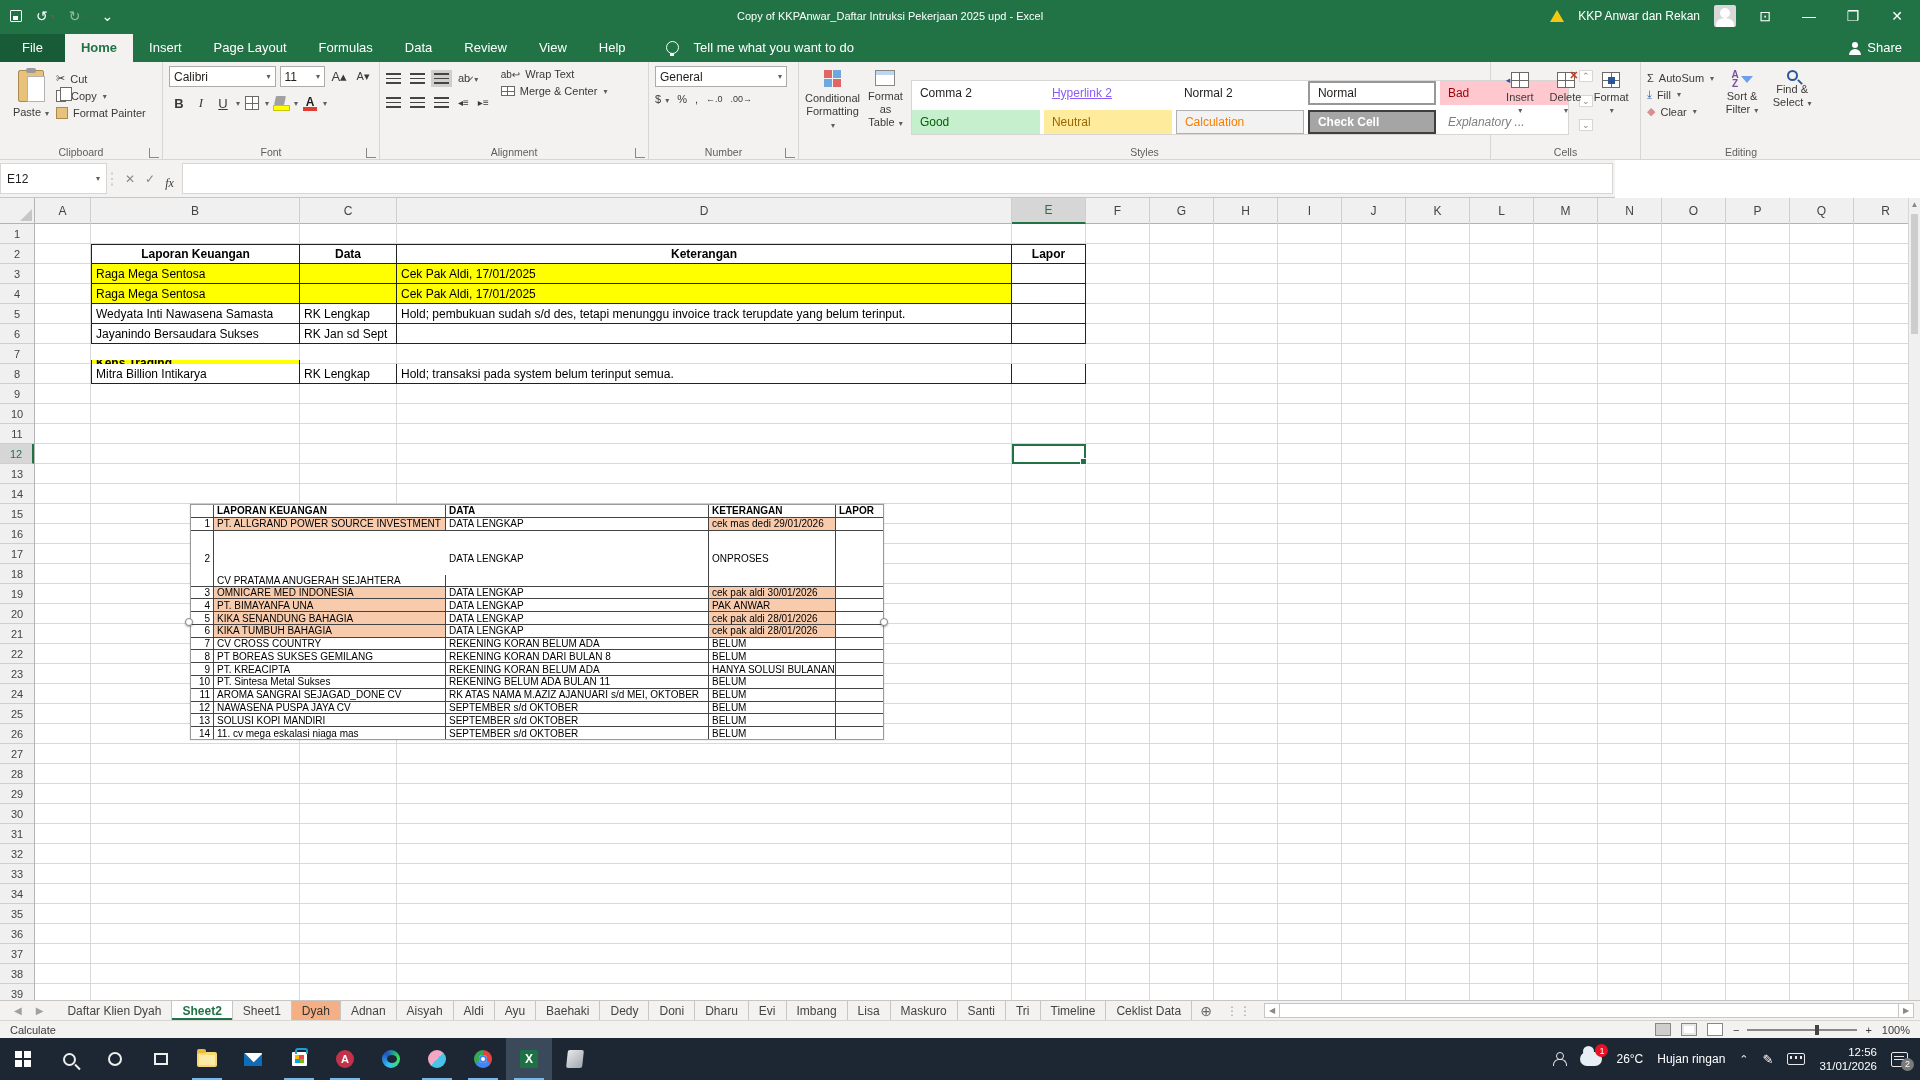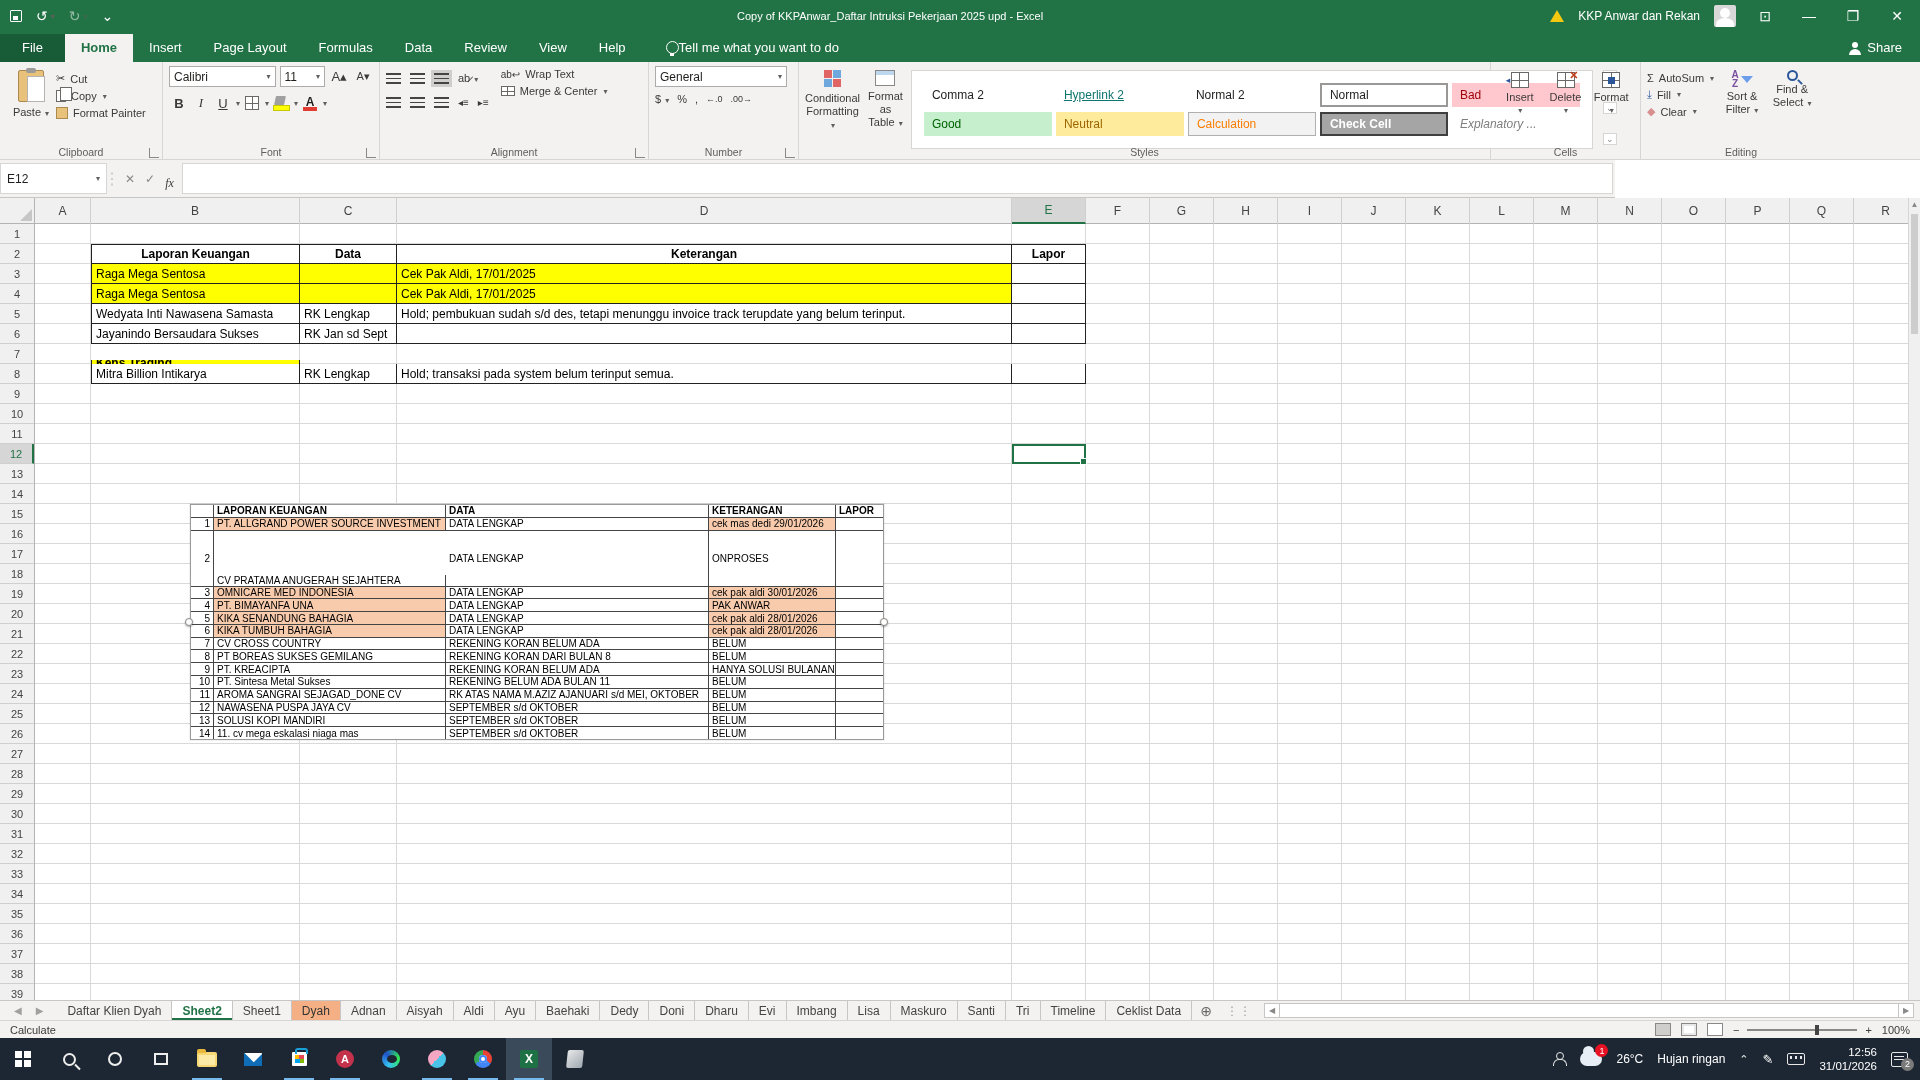--- a/index.html
+++ b/index.html
@@ -23,21 +23,21 @@
   .avatar:before{content:""; position:absolute; left:6px; top:3px; width:10px; height:10px; border-radius:50%; background:#fff;}
   .avatar:after{content:""; position:absolute; left:2px; top:13px; width:18px; height:12px; border-radius:50% 50% 0 0; background:#fff;}
   .win-btn { width:30px; text-align:center; font-size:14px; }
 
   
   .ribbon-tabs { position:absolute; left:0; top:32px; width:1920px; height:30px;
     background:#217346; display:flex; align-items:flex-end; color:#fff; font-size:13px; }
   .rtab { padding:6px 16px 7px; cursor:default; }
   .rtab.file { background:#185c37; padding:6px 22px 7px; }
   .rtab.active { background:#f3f2f1; color:#217346; font-weight:bold; }
-  .tellme { display:flex; align-items:center; gap:0; margin-left:24px; padding-bottom:7px; }
+  .tellme { display:flex; align-items:center; gap:15px; margin-left:24px; padding-bottom:7px; }
   .bulb { width:13px; height:13px; border:1.5px solid #fff; border-radius:50%; position:relative;}
   .bulb:after{content:""; position:absolute; left:3px; top:11px; width:4px; height:3px; background:#fff;}
   .share { margin-left:auto; display:flex; align-items:center; gap:6px; padding:0 18px 7px; }
   .person-ic { width:12px; height:12px; position:relative; }
   .person-ic:before{content:""; position:absolute; left:3px; top:0; width:6px; height:6px; border-radius:50%; background:#fff;}
   .person-ic:after{content:""; position:absolute; left:0; top:7px; width:12px; height:6px; border-radius:6px 6px 0 0; background:#fff;}
 
   
   .ribbon { position:absolute; left:0; top:62px; width:1920px; height:98px;
     background:#f3f2f1; border-bottom:1px solid #d8d6d4; display:flex; font-size:11px; color:#3b3a39; }
@@ -68,24 +68,24 @@
   .fill-ic { position:relative; width:16px; height:16px; }
   .fill-ic:before{content:""; position:absolute; left:2px; top:1px; width:10px; height:9px; background:#a0a0a0; transform:skewX(-12deg); border-radius:1px;}
   .fill-ic:after{content:""; position:absolute; left:0; bottom:0; width:15px; height:4px; background:#ffff00; border:1px solid #c8c800;}
   .fc-ic { position:relative; width:14px; height:16px; font-size:12px; font-weight:bold; color:#201f1e; text-align:center;}
   .fc-ic:after{content:""; position:absolute; left:0; bottom:0; width:14px; height:4px; background:#e03c32;}
   .al-ic { width:15px; height:11px; background:repeating-linear-gradient(to bottom,#444 0 1.6px,transparent 1.6px 4.6px); }
   .al-ic.sel { outline:3px solid #cfcecd; background-color:#cfcecd; }
   .alrow { display:flex; gap:9px; align-items:center; height:24px; }
   .num-ic { font-size:11px; color:#3b3a39; }
   
-  .stylegal { display:flex; flex-direction:column; gap:5px; background:#fff; border:1px solid #d8d6d4; padding:12px; margin-top:4px;}
+  .stylegal { display:flex; flex-direction:column; gap:5px; background:#fff; border:1px solid #d8d6d4; padding:0; margin-top:14px;}
   .stylerow { display:flex; gap:4px; }
   .schip { width:128px; height:24px; display:flex; align-items:center; padding:0 8px; font-size:12px; background:#fff; color:#201f1e; white-space:nowrap; overflow:hidden;}
-  .schip.comma2 {} .schip.hyperlink2 { color:#0f766e; text-decoration:underline; }
+  .schip.comma2 {} .schip.hyperlink2 { color:#8b5cf6; text-decoration:underline; }
   .schip.normal { border:2px solid #9a9896; }
   .schip.bad { background:#ffc7ce; color:#9c0006; }
   .schip.good { background:#c6efce; color:#006100; }
   .schip.neutral { background:#ffeb9c; color:#9c6500; }
   .schip.calculation { background:#f2f2f2; color:#fa7d00; border:1px solid #b0b0b0; }
   .schip.checkcell { background:#a5a5a5; color:#fff; border:2px solid #3f3f3f; font-weight:bold;}
   .schip.explanatory { font-style:italic; color:#7f7f7f; }
   .galarrows { display:flex; flex-direction:column; justify-content:space-between; margin-left:2px; padding:4px 0;}
   .galarrows span { font-size:9px; color:#8a8886; border:1px solid #d8d6d4; width:14px; text-align:center; background:#fff;}
   .cellsbtn { display:flex; flex-direction:column; align-items:center; width:46px; gap:3px; padding-top:6px;}

